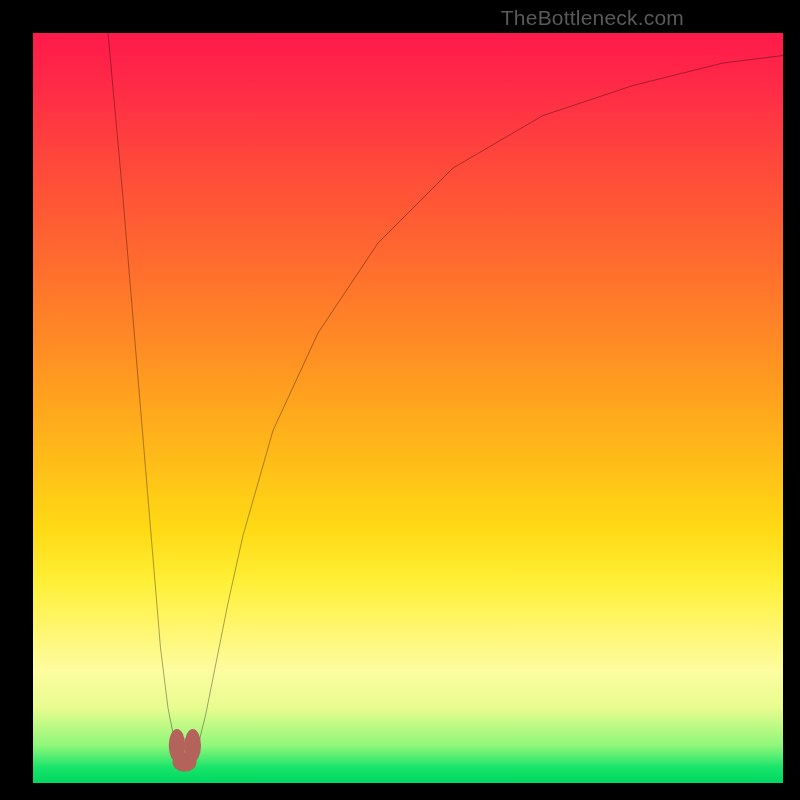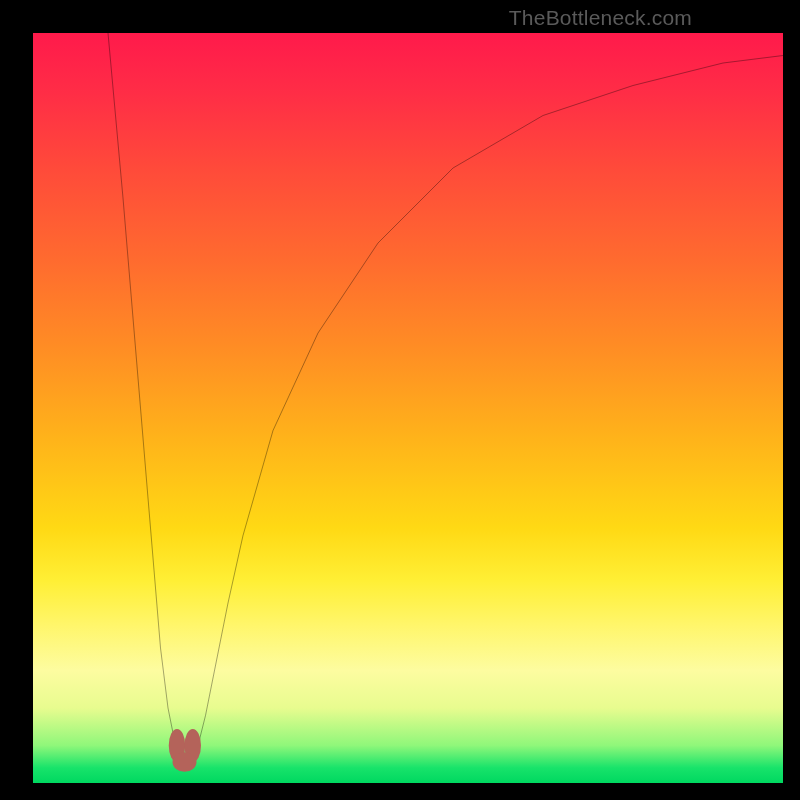--- a/index.html
+++ b/index.html
@@ -8,21 +8,20 @@
     width: 800px;
     height: 800px;
     overflow: hidden;
     background: #000;
     font-family: Arial, Helvetica, sans-serif;
   }
   .frame {
     position: relative;
     width: 696px;
     height: 800px;
-    padding-left: 8px;
   }
   .plot-area {
     position: absolute;
     left: 33px;
     top: 33px;
     width: 750px;
     height: 750px;
     
     background: linear-gradient(
       to bottom,

